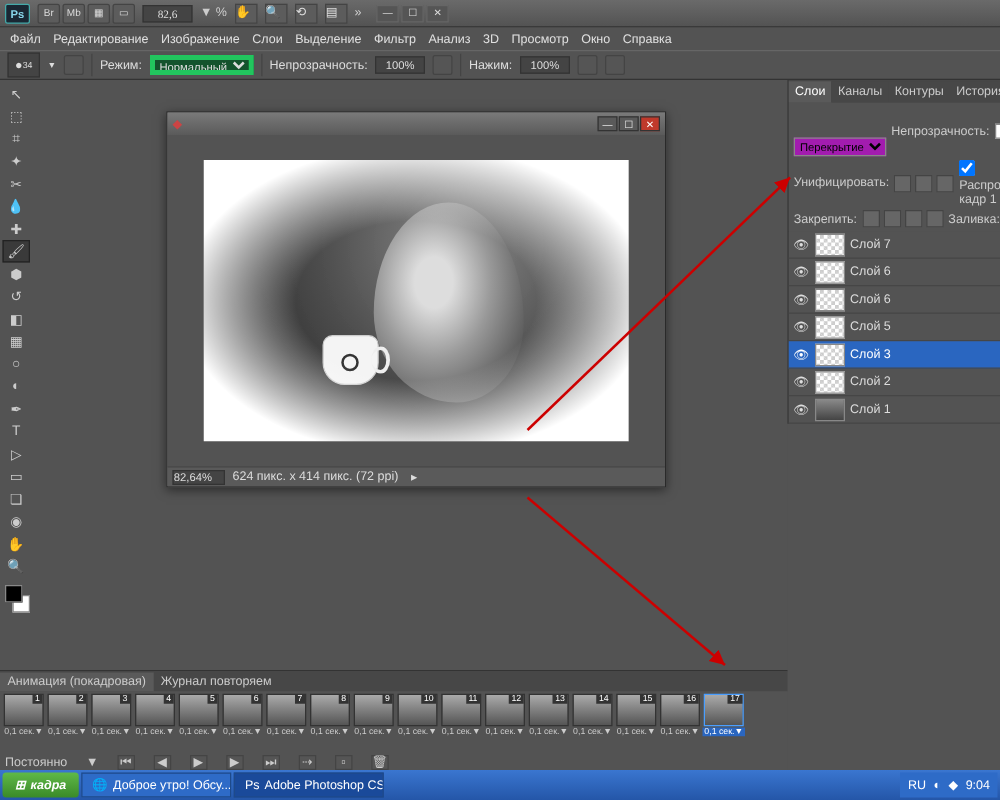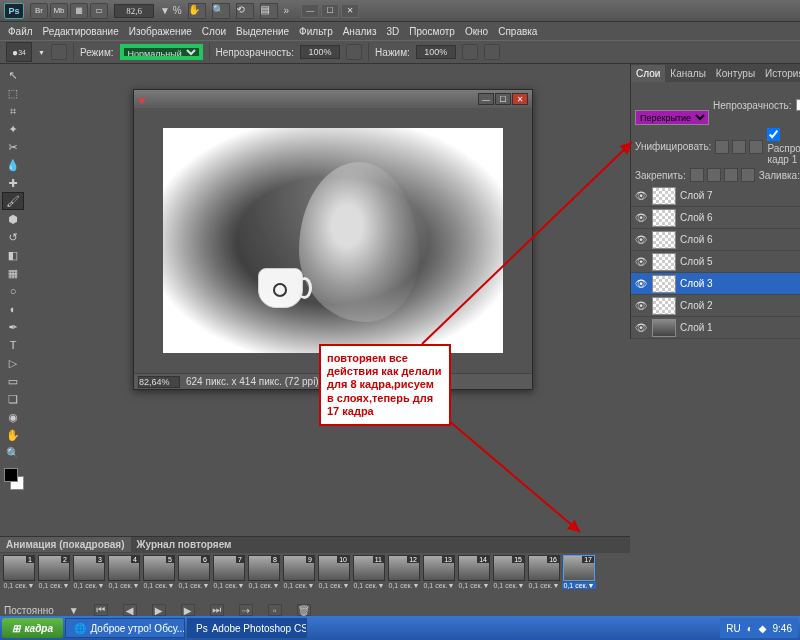--- a/index.html
+++ b/index.html
@@ -64,21 +64,21 @@
 .panel-top label { color: #ccc; }
 
 .layers { background: #535353; }
 .layer-row { height: 22px; display: flex; align-items: center; border-bottom: 1px solid #464646; padding: 0 3px; gap: 4px; color: #ddd; font-size: 9px; }
 .layer-row.selected { background: #2a66c0; color: #fff; }
 .layer-row .eye { width: 14px; height: 14px; display: flex; align-items: center; justify-content: center; font-size: 10px; }
 .layer-row .thumb { width: 24px; height: 18px; background: #fff; border: 1px solid #888; background-image: linear-gradient(45deg,#ccc 25%,transparent 25%,transparent 75%,#ccc 75%),linear-gradient(45deg,#ccc 25%,transparent 25%,transparent 75%,#ccc 75%); background-size: 6px 6px; background-position: 0 0, 3px 3px; }
 .layer-row.hasimg .thumb { background: linear-gradient(#888,#444); }
 
 .anim-panel { position: absolute; left: 0; right: 170px; bottom: 24px; height: 80px; background: #535353; border-top: 1px solid #333; }
-.anim-tabs { height: 16px; background: #474747; display: flex; align-items: flex-start; font-size: 9px; color: #ccc; font-weight: bold; }
+.anim-tabs { height: 16px; background: #474747; display: flex; align-items: center; font-size: 9px; color: #ccc; }
 .anim-tabs .tab { padding: 2px 6px; }
 .anim-tabs .tab.active { background: #5a5a5a; }
 .frames { height: 50px; display: flex; gap: 1px; padding: 2px; overflow: hidden; }
 .frame { width: 34px; display: flex; flex-direction: column; align-items: center; gap: 1px; }
 .frame .fthumb { width: 32px; height: 26px; background: linear-gradient(#aaa,#555); border: 1px solid #333; position: relative; }
 .frame .fnum { position: absolute; top: 0; right: 0; background: #333; color: #fff; font-size: 7px; padding: 0 2px; }
 .frame .fdelay { font-size: 7px; color: #ccc; }
 .frame.selected .fthumb { border: 1px solid #4a9eff; }
 .frame.selected .fdelay { color: #fff; background: #2a66c0; width: 100%; text-align: center; }
 .anim-ctrl { height: 14px; display: flex; align-items: center; gap: 15px; padding: 0 4px; font-size: 8px; color: #ccc; }
@@ -198,21 +198,20 @@
         <div class="vignette"></div>
       </div>
     </div>
     <div class="doc-status">
       <input value="82,64%" style="">
       <span>624 пикс. x 414 пикс. (72 ppi)</span>
       <span style="margin-left:4px">▸</span>
     </div>
   </div>
 
-  <div class="callout">повторяем все действия как делали для 8 кадра,рисуем в слоях,теперь для 17 кадра</div>
 </div>
 
 <svg class="arrow" style="left:330px; top:102px;" width="330" height="440">
   <defs>
       <marker id="ah1" markerWidth="8" markerHeight="8" refX="6" refY="3" orient="auto">
         <path d="M0,0 L6,3 L0,6 Z" fill="#c00"></path>
       </marker>
     </defs>
   <line x1="92" y1="242" x2="302" y2="40" stroke="#c00" stroke-width="2" marker-end="url(#ah1)"></line>
   <line x1="92" y1="296" x2="250" y2="430" stroke="#c00" stroke-width="2" marker-end="url(#ah1)"></line>
@@ -425,15 +424,15 @@
       <span>Доброе утро! Обсу...</span>
     </div>
   <div class="task-item active">
       <span>Ps</span>
       <span>Adobe Photoshop CS...</span>
     </div>
   <div class="tray">
     <span>RU</span>
     <span>◐</span>
     <span>◆</span>
-    <span>9:46</span>
+    <span>9:04</span>
   </div>
 </div>
 
 </body></html>

